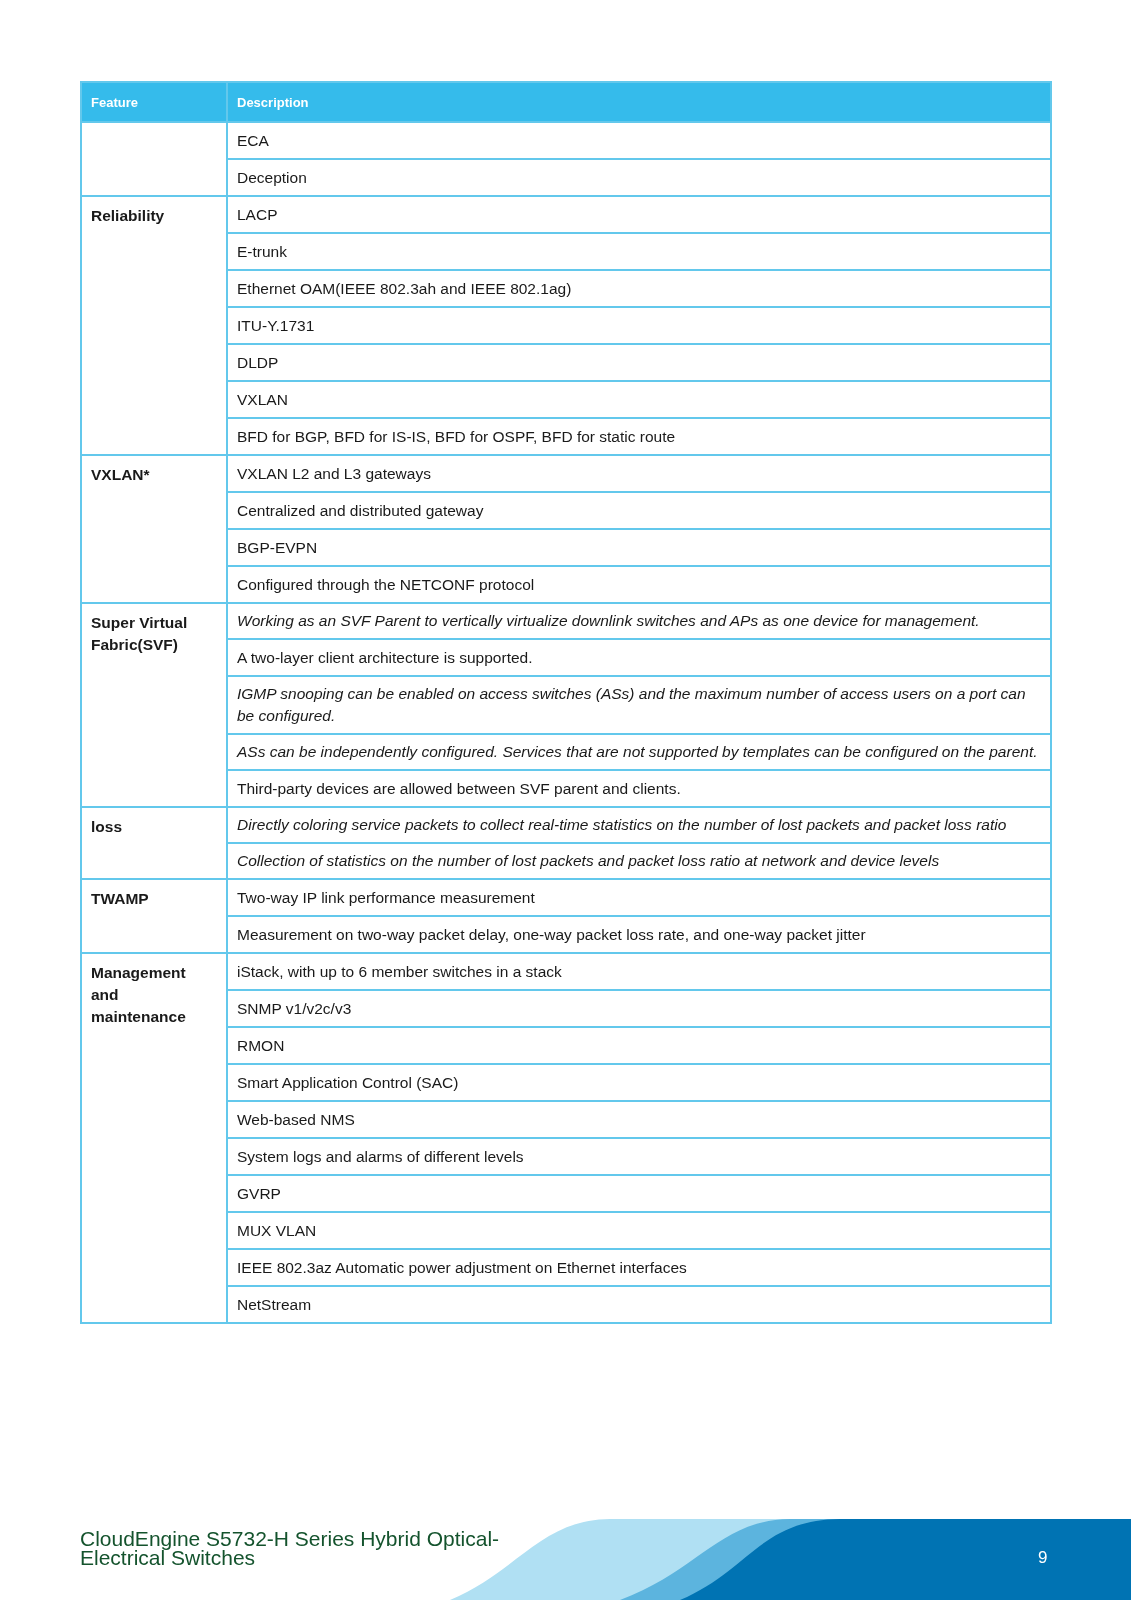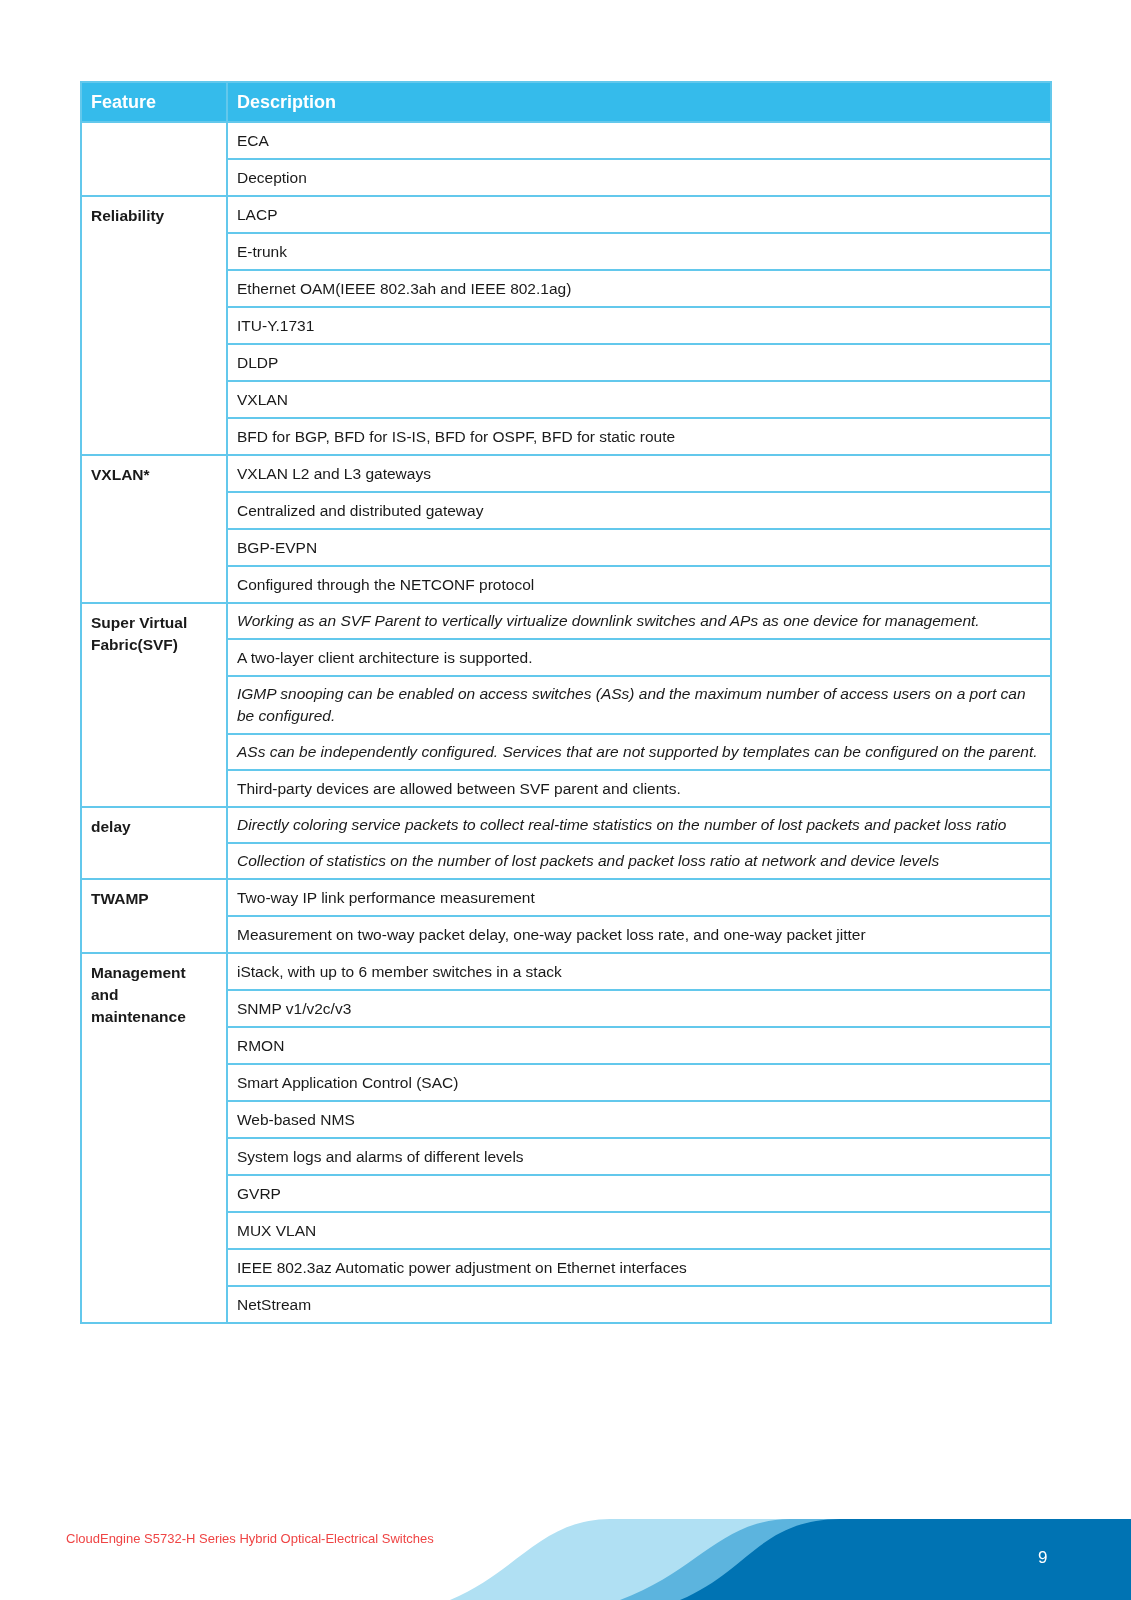--- a/index.html
+++ b/index.html
@@ -9,32 +9,32 @@
   }
   .spec-table {
     position: absolute; left: 80px; top: 81px; width: 970px;
     border-collapse: collapse; table-layout: fixed;
     font-size: 15.5px;
   }
   .spec-table col.c1 { width: 146px; }
   .spec-table col.c2 { width: 824px; }
   .spec-table th {
     background: #35bbeb; color: #ffffff; text-align: left; font-weight: bold;
-    font-size: 18px; height: 38px; padding: 0 9px;
+    font-size: 13px; height: 38px; padding: 0 9px;
     border: 2px solid #63c8ec;
   }
   .spec-table td {
     border: 2px solid #63c8ec; padding: 0 9px; vertical-align: middle;
     height: 35px; line-height: 22px; margin-top: 30px;
   }
   .spec-table td.feature { vertical-align: top; padding-top: 8px; font-weight: bold; }
   .spec-table td.multi { padding-top: 6px; padding-bottom: 6px; height: auto; font-style: italic; }
   .footer-text {
-    position: absolute; left: 66px; top: 1529px;
-    color: #ef4444; font-size: 13px; line-height: 19px; width: 440px;
+    position: absolute; left: 80px; top: 1529px;
+    color: #14532d; font-size: 21px; line-height: 19px; width: 440px;
   }
   .page-number {
     position: absolute; left: 1038px; top: 1548px;
     color: #ffffff; font-size: 17px;
   }
   .wave { position: absolute; left: 0; top: 0; }
 </style>
 </head>
 <body>
 
@@ -108,21 +108,21 @@
       <tr>
         <td class="multi">IGMP snooping can be enabled on access switches (ASs) and the maximum number of access users on a port can be configured.</td>
       </tr>
       <tr>
         <td class="multi">ASs can be independently configured. Services that are not supported by templates can be configured on the parent.</td>
       </tr>
       <tr>
         <td>Third-party devices are allowed between SVF parent and clients.</td>
       </tr>
       <tr>
-        <td class="feature" rowspan="2">delay</td>
+        <td class="feature" rowspan="2">loss</td>
         <td class="multi">Directly coloring service packets to collect real-time statistics on the number of lost packets and packet loss ratio</td>
       </tr>
       <tr>
         <td class="multi">Collection of statistics on the number of lost packets and packet loss ratio at network and device levels</td>
       </tr>
       <tr>
         <td class="feature" rowspan="2">TWAMP</td>
         <td>Two-way IP link performance measurement</td>
       </tr>
       <tr>

